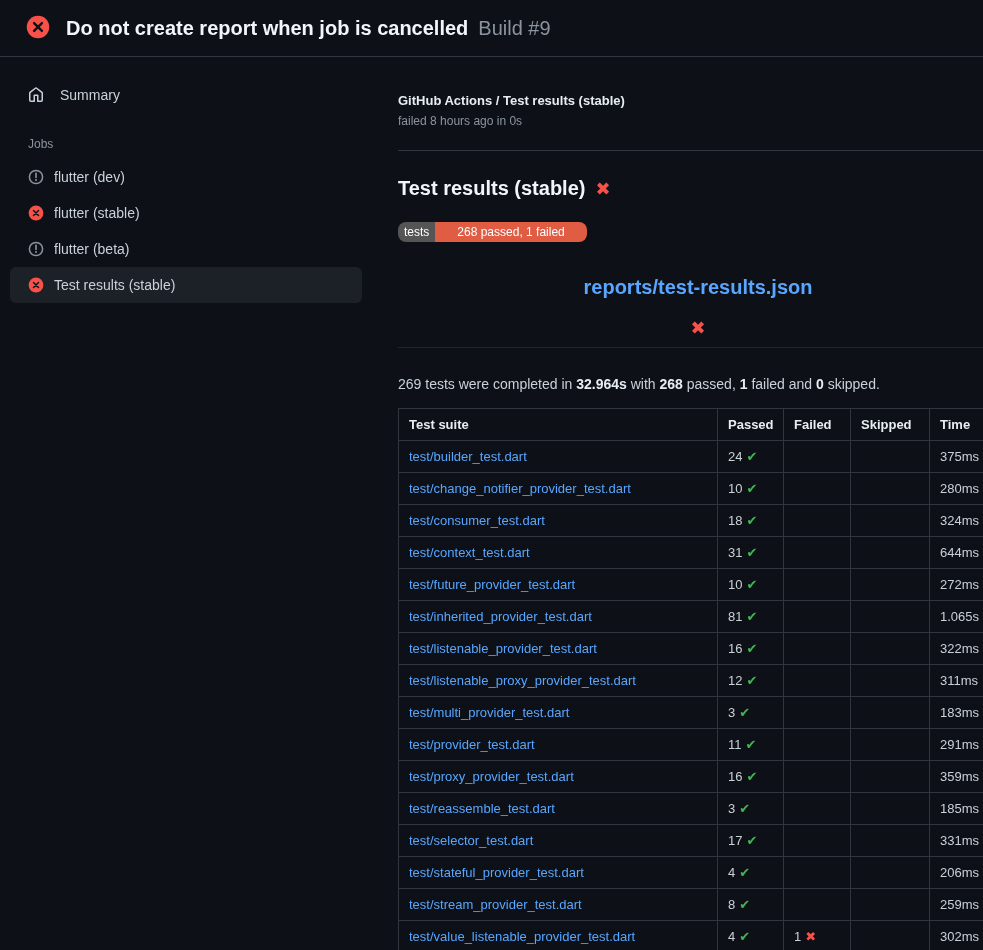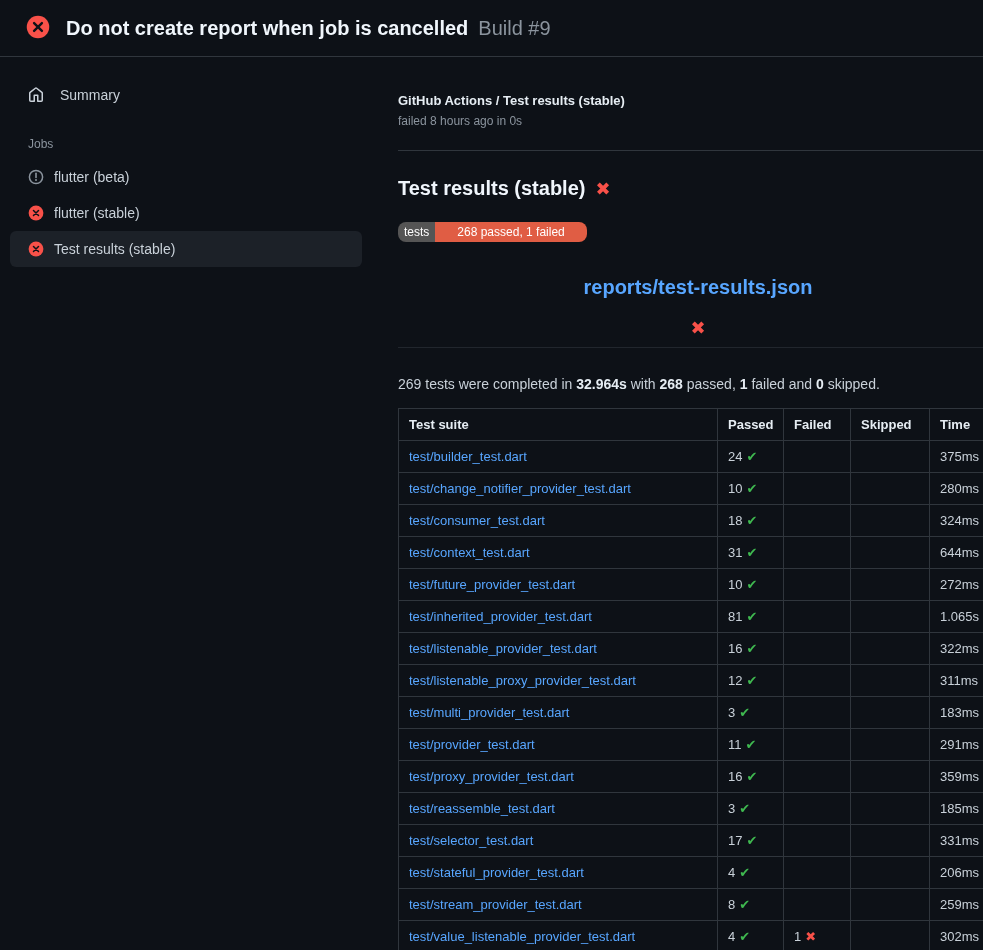--- a/index.html
+++ b/index.html
@@ -101,40 +101,50 @@
       <span class="icon16">
         <svg width="16" height="16" viewBox="0 0 16 16" fill="#c9d1d9">
           <path d="M6.906.664a1.75 1.75 0 0 1 2.187 0l5.25 4.2c.415.332.657.835.657 1.367v7.019A1.75 1.75 0 0 1 13.25 15h-3.5a.75.75 0 0 1-.75-.75V9h-2v5.25a.75.75 0 0 1-.75.75h-3.5A1.75 1.75 0 0 1 1 13.25V6.23c0-.531.242-1.034.657-1.366l5.25-4.2Zm1.25 1.171a.25.25 0 0 0-.312 0l-5.25 4.2a.25.25 0 0 0-.094.196v7.019c0 .138.112.25.25.25H5.5V8.25a.75.75 0 0 1 .75-.75h3.5a.75.75 0 0 1 .75.75v5.25h2.75a.25.25 0 0 0 .25-.25V6.23a.25.25 0 0 0-.094-.195Z"></path>
         </svg>
       </span>
       <span>Summary</span>
     </div>
 
     <div class="jobs-heading">Jobs</div>
 
-
     <div class="sidebar-item">
       <span class="icon16">
         <svg width="16" height="16" viewBox="0 0 16 16">
           <circle cx="8" cy="8" r="6.6" fill="none" stroke="#8b949e" stroke-width="1.5"></circle>
           <path d="M8 4.3v4.1" stroke="#8b949e" stroke-width="1.6" stroke-linecap="round"></path>
           <circle cx="8" cy="11.1" r="1" fill="#8b949e"></circle>
         </svg>
       </span>
-      <span>flutter (beta)</span>
+      <span>flutter (dev)</span>
     </div>
 
     <div class="sidebar-item">
       <span class="icon16">
         <svg width="16" height="16" viewBox="0 0 16 16">
           <circle cx="8" cy="8" r="7.4" fill="#f85149"></circle>
           <path d="M5.5 5.5l5 5M10.5 5.5l-5 5" stroke="#0d1117" stroke-width="1.5" stroke-linecap="round"></path>
         </svg>
       </span>
       <span>flutter (stable)</span>
+    </div>
+
+    <div class="sidebar-item">
+      <span class="icon16">
+        <svg width="16" height="16" viewBox="0 0 16 16">
+          <circle cx="8" cy="8" r="6.6" fill="none" stroke="#8b949e" stroke-width="1.5"></circle>
+          <path d="M8 4.3v4.1" stroke="#8b949e" stroke-width="1.6" stroke-linecap="round"></path>
+          <circle cx="8" cy="11.1" r="1" fill="#8b949e"></circle>
+        </svg>
+      </span>
+      <span>flutter (beta)</span>
     </div>
 
     <div class="sidebar-item selected">
       <span class="icon16">
         <svg width="16" height="16" viewBox="0 0 16 16">
           <circle cx="8" cy="8" r="7.4" fill="#f85149"></circle>
           <path d="M5.5 5.5l5 5M10.5 5.5l-5 5" stroke="#0d1117" stroke-width="1.5" stroke-linecap="round"></path>
         </svg>
       </span>
       <span>Test results (stable)</span>

